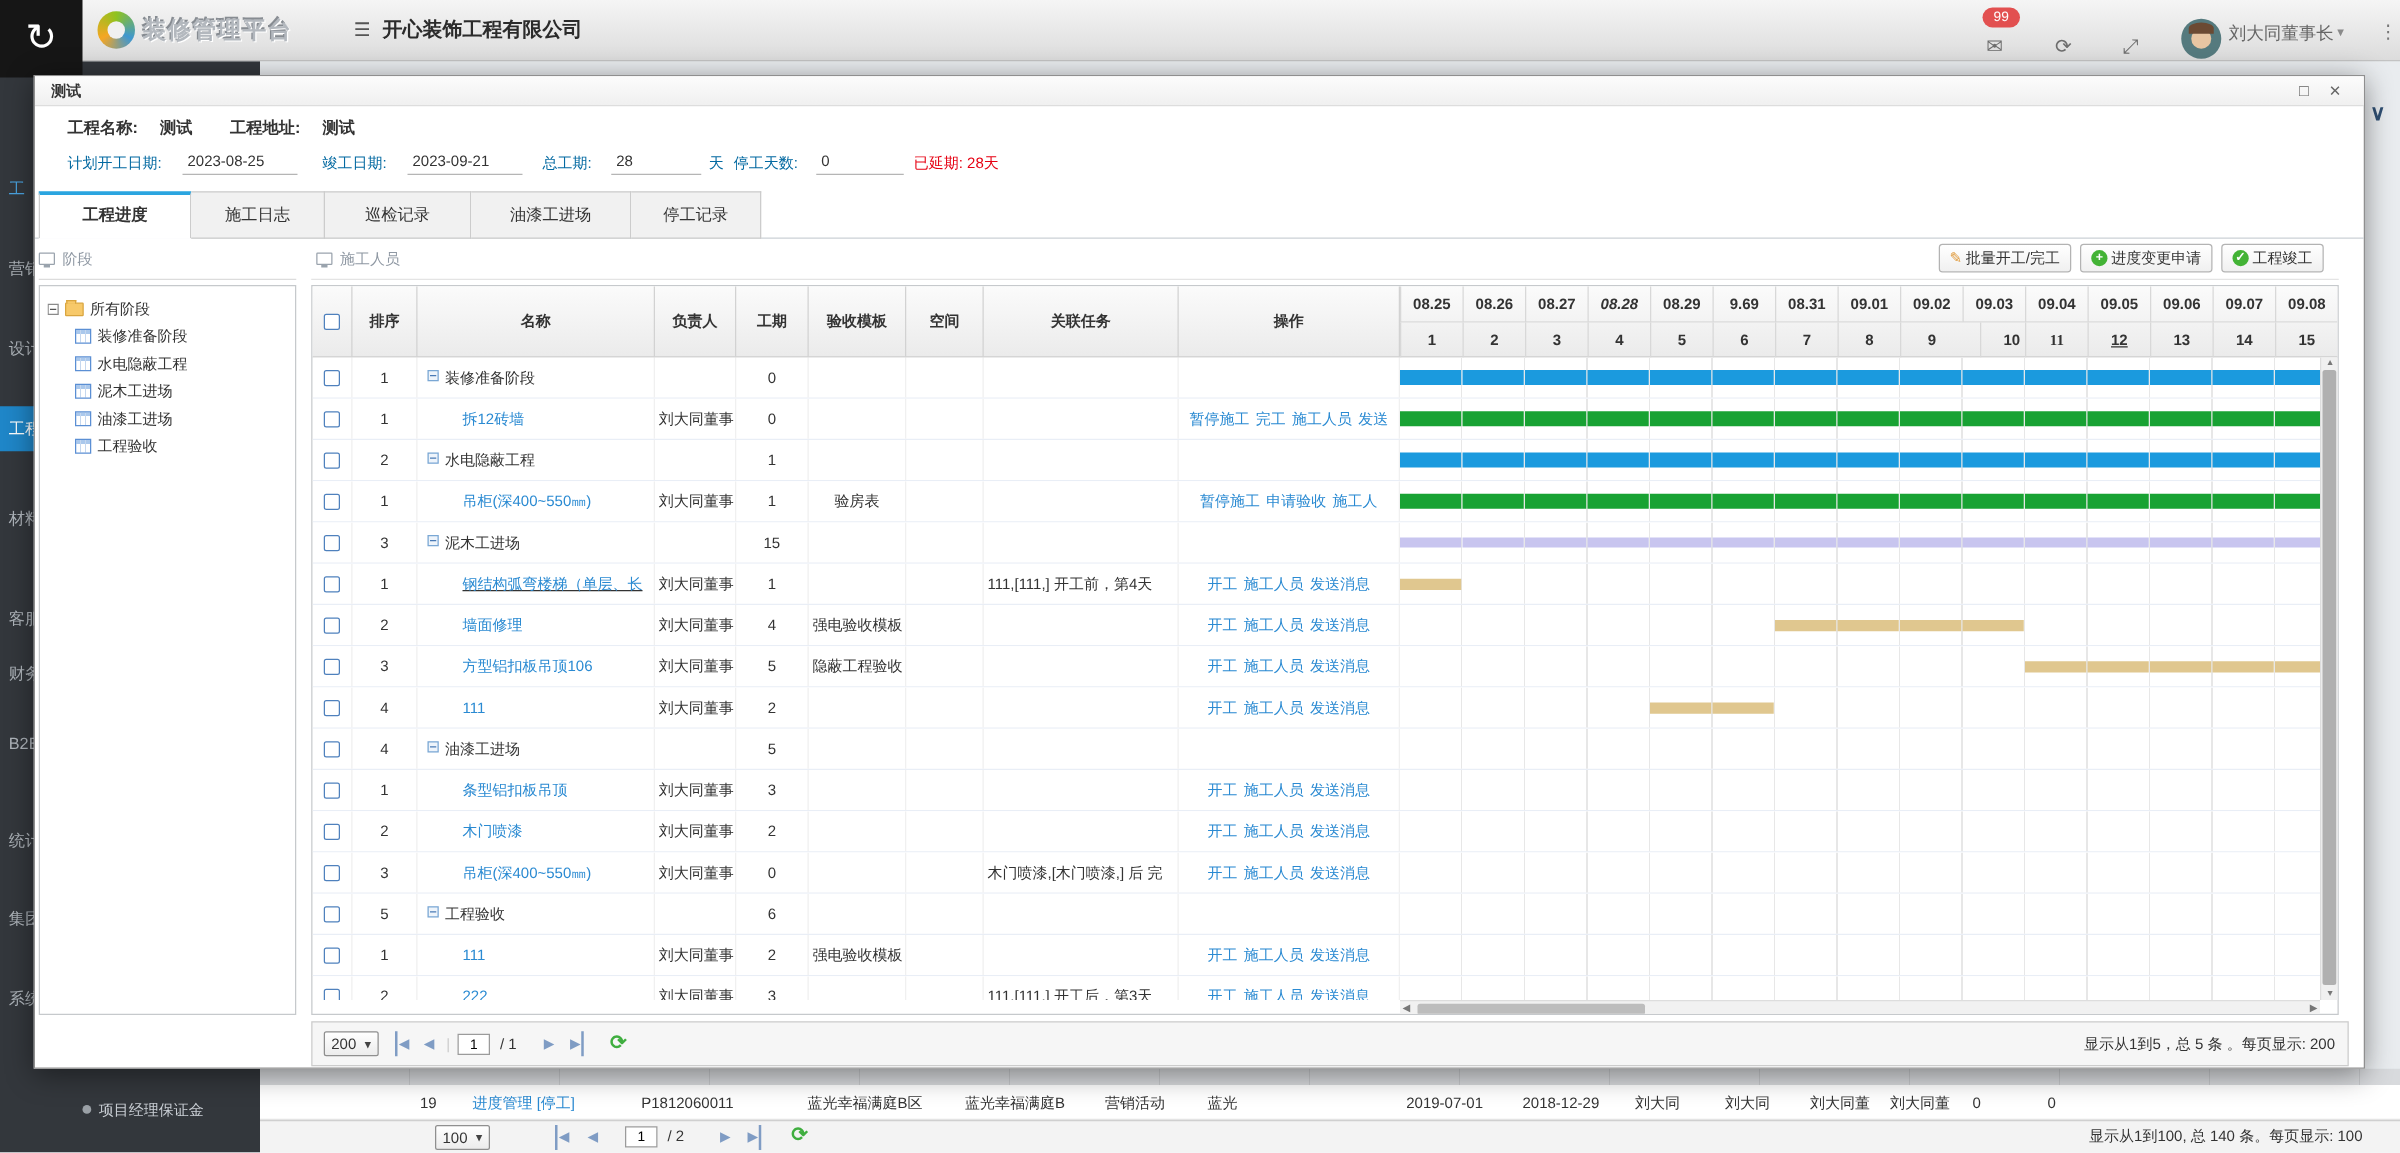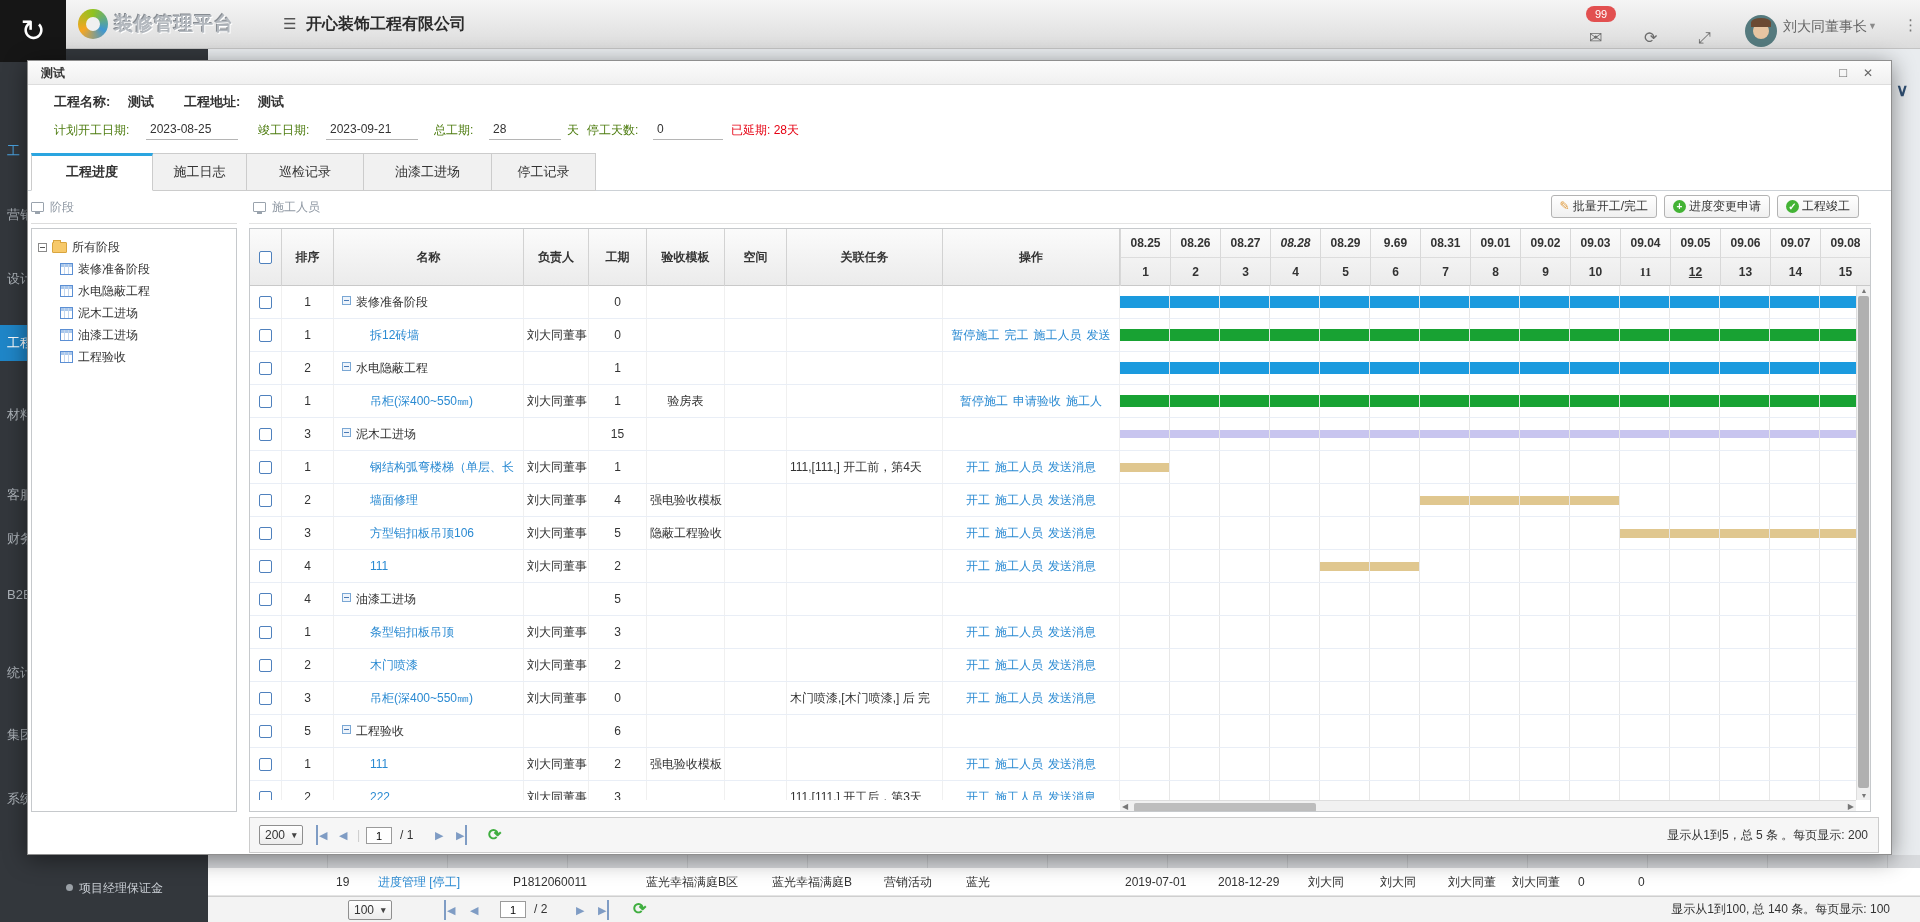--- a/index.html
+++ b/index.html
@@ -49,21 +49,21 @@
 .pgsep{position:absolute;color:#ccc;line-height:20px}
 
 #modal{position:absolute;left:27px;top:60px;width:1865px;height:795px;background:#fff;border:1px solid #8f8f8f;box-shadow:0 4px 22px rgba(0,0,0,.45);z-index:5}
 #mtitle{position:absolute;left:0;top:0;width:100%;height:24px;background:linear-gradient(#fcfcfc,#f0f0f0);border-bottom:1px solid #ddd}
 #mtitle .t{position:absolute;left:13px;top:0;line-height:24px;font-weight:bold;font-size:12px;color:#333}
 #wmax{position:absolute;right:44px;top:0;line-height:24px;color:#666;font-size:13px;cursor:pointer}
 #wclose{position:absolute;right:18px;top:0;line-height:24px;color:#666;font-size:12px;cursor:pointer}
 #inforow{position:absolute;left:26px;top:32px;height:16px;font-weight:bold;font-size:13px}
 #inforow span{position:absolute;white-space:nowrap}
 #fldrow{position:absolute;left:0;top:58px;height:22px;width:100%}
-#fldrow .lb{position:absolute;color:#4d7c0f;line-height:22px;white-space:nowrap}
+#fldrow .lb{position:absolute;color:#0369a1;line-height:22px;white-space:nowrap}
 #fldrow .vl{position:absolute;color:#333;line-height:20px;border-bottom:1px solid #b5b5b5;text-align:left;padding-left:4px}
 #delay{position:absolute;left:703px;top:0;color:#e60012;line-height:22px;font-size:12px}
 #tabs{position:absolute;left:3px;top:92px;height:38px;display:flex;z-index:2}
 .tab{height:38px;line-height:36px;text-align:center;background:#f1f1f1;border:1px solid #ccc;border-left:none;font-size:13px;color:#333;cursor:pointer}
 .tab:first-child{border-left:1px solid #ccc}
 .tab-on{background:#fff;border-top:3px solid #2aa5e0;border-bottom:1px solid #fff;font-weight:bold;line-height:32px}
 #tabline{position:absolute;left:0;top:129px;width:100%;border-top:1px solid #ccd1d6;z-index:1}
 .phead{position:absolute;top:136px;height:20px;line-height:20px;color:#8f98a3;font-size:12px}
 .mon{display:inline-block;width:13px;height:10px;border:1px solid #9aa3ad;border-radius:1px;background:#fff;position:relative;margin-right:6px;vertical-align:-1px}
 .mon:after{content:"";position:absolute;left:3px;bottom:-3px;width:5px;height:2px;background:#9aa3ad}
@@ -216,21 +216,21 @@
     <span class="lb" style="left:406px">总工期:</span>
     <span class="vl" style="left:461px;width:72px">28</span>
     <span class="lb" style="left:539px">天</span>
     <span class="lb" style="left:559px">停工天数:</span>
     <span class="vl" style="left:625px;width:70px">0</span>
     <span id="delay">已延期: 28天</span>
   </div>
 
   <div id="tabs">
       <div class="tab tab-on" style="width: 122px;">工程进度</div>
-      <div class="tab" style="width: 94px;">施工日志</div>
+      <div class="tab" style="width: 107px;">施工日志</div>
       <div class="tab" style="width: 117px;">巡检记录</div>
       <div class="tab" style="width: 128px;">油漆工进场</div>
       <div class="tab" style="width: 104px;">停工记录</div>
     </div>
   <div id="tabline"></div>
 
   <div class="phead" style="left:3px">
     <span class="mon"></span><span>阶段</span>
   </div>
   <div id="lhline"></div>
@@ -320,21 +320,21 @@
           <div id="gdays">
             <div class="gday" style="left: 0px;">1</div>
             <div class="gday" style="left: 50px;">2</div>
             <div class="gday" style="left: 100px;">3</div>
             <div class="gday" style="left: 150px;">4</div>
             <div class="gday" style="left: 200px;">5</div>
             <div class="gday" style="left: 250px;">6</div>
             <div class="gday" style="left: 300px;">7</div>
             <div class="gday" style="left: 350px;">8</div>
             <div class="gday" style="left: 400px;">9</div>
-            <div class="gday" style="left: 450px;">10</div>
+            <div class="gday" style="left: 464px;">10</div>
             <div class="gday" style="left: 500px; font-family: Liberation Serif, serif;">11</div>
             <div class="gday" style="left: 550px; text-decoration: underline;">12</div>
             <div class="gday" style="left: 600px;">13</div>
             <div class="gday" style="left: 650px;">14</div>
             <div class="gday" style="left: 700px;">15</div>
           </div>
       </div>
     </div>
     <div id="tbody">
         <div class="trow" style="top: 0px;">
@@ -509,21 +509,21 @@
             <div class="gseg" style="background: rgb(200, 197, 239);"></div>
             <div class="gseg" style="background: rgb(200, 197, 239);"></div>
             <div class="gseg" style="background: rgb(200, 197, 239);"></div>
           </div>
         </div>
         <div class="trow" style="top: 165px;">
           <div class="cell c-cb" style="left: 0px; width: 32px; display: flex;">
             <div class="ckb"></div>
           </div>
           <div class="cell ctr" style="left: 32px; width: 52px;">1</div>
-          <div class="cell" style="left: 84px; width: 190px; padding-left: 36px;"><span class="link">钢结构弧弯楼梯（单层、长</span></div>
+          <div class="cell" style="left: 84px; width: 190px; padding-left: 36px; text-decoration: underline;"><span class="link">钢结构弧弯楼梯（单层、长</span></div>
           <div class="cell" style="left: 274px; width: 65px;">刘大同董事</div>
           <div class="cell ctr" style="left: 339px; width: 58px;">1</div>
           <div class="cell ctr" style="left: 397px; width: 78px;"></div>
           <div class="cell ctr" style="left: 475px; width: 62px;"></div>
           <div class="cell" style="left: 537px; width: 156px;">111,[111,] 开工前，第4天</div>
           <div class="cell" style="left: 693px; width: 177px; padding: 0px;">
             <div class="opwrap">
               <span class="link">开工</span>
               <span class="link">施工人员</span>
               <span class="link">发送消息</span>

